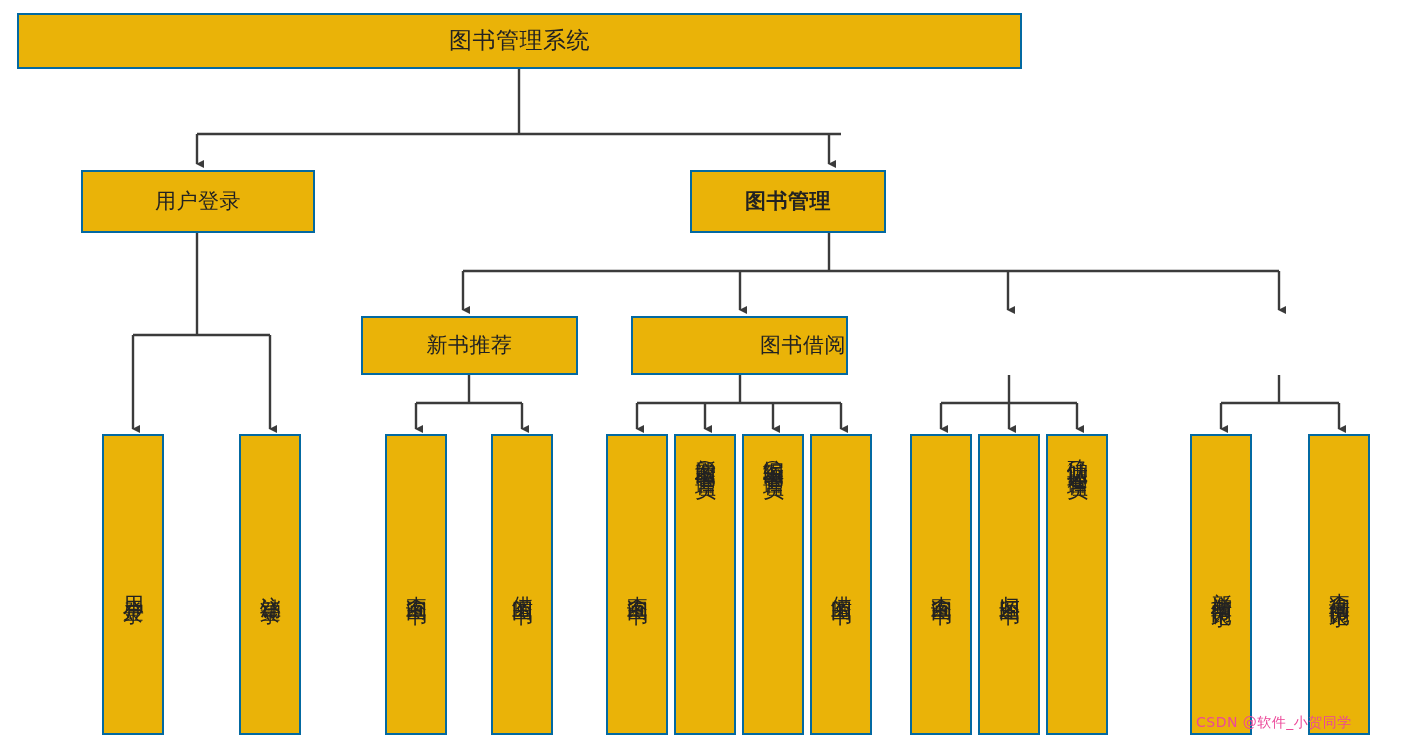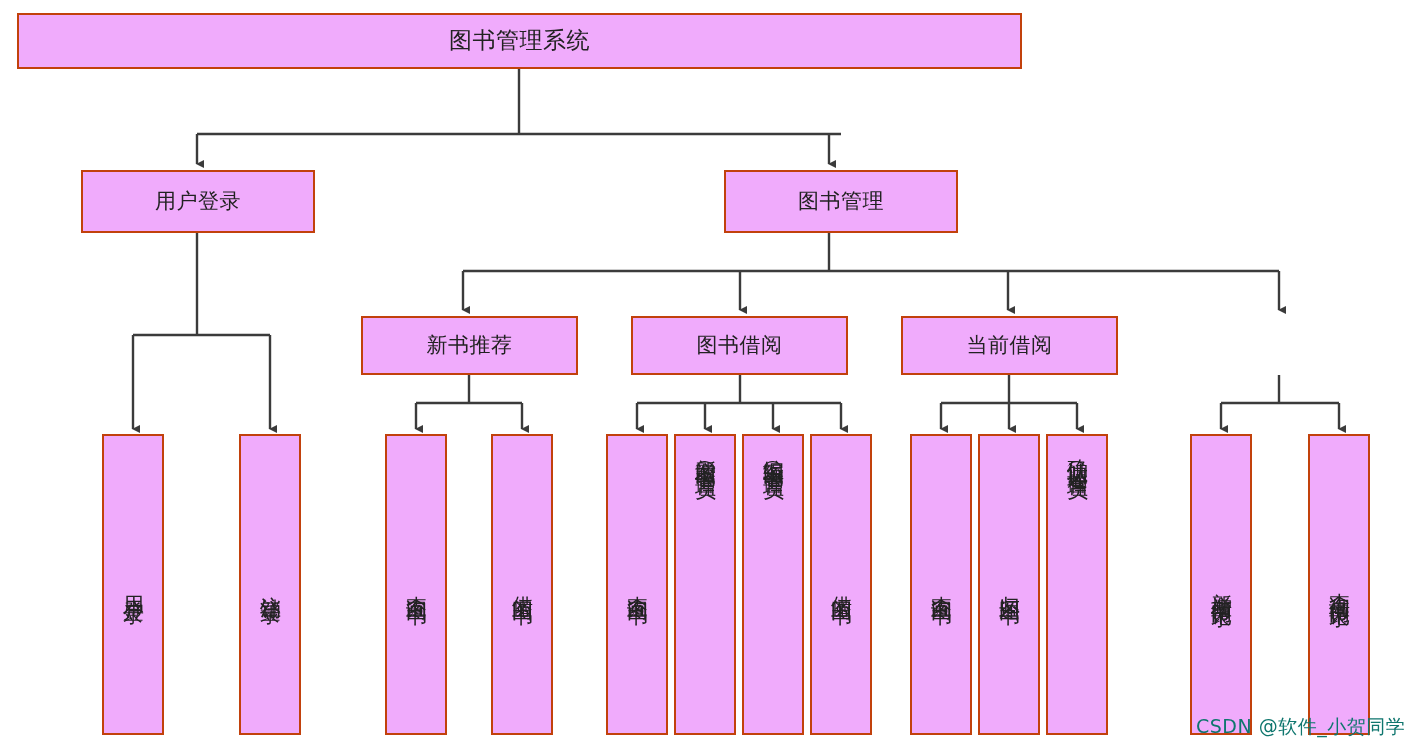--- a/index.html
+++ b/index.html
@@ -22,22 +22,22 @@
     position: absolute;
     left: 0;
     top: 0;
     width: 1405px;
     height: 747px;
     pointer-events: none;
   }
   .node {
     position: absolute;
     box-sizing: border-box;
-    background: #f0abfc;
-    border: 2px solid #c2410c;
+    background: #eab308;
+    border: 2px solid #0369a1;
     display: flex;
     align-items: center;
     justify-content: center;
     color: #222222;
     z-index: 2;
   }
   .node-label {
     display: block;
     text-align: center;
     line-height: 1.18;
@@ -68,22 +68,22 @@
     letter-spacing: 3px;
     line-height: 1;
     white-space: nowrap;
   }
   .leaf-center {
     align-items: center;
     padding-top: 0;
   }
   .watermark {
     position: absolute;
-    color: #0f766e;
-    font-size: 19px;
+    color: #ec4899;
+    font-size: 14px;
     letter-spacing: 0.5px;
     white-space: nowrap;
     z-index: 5;
     user-select: none;
   }
 </style>
 </head>
 <body>
 
 <div id="canvas">
@@ -139,35 +139,32 @@
   </svg>
 
   <div class="node lvl-root" style="left:17px; top:13px; width:1005px; height:56px;">
     <span class="node-label">图书管理系统</span>
   </div>
 
   <div class="node lvl-2" style="left:81px; top:170px; width:234px; height:63px;">
     <span class="node-label">用户登录</span>
   </div>
 
-  <div class="node lvl-2" style="left:724px; top:170px; width:234px; height:63px;">
+  <div class="node lvl-2" style="left:690px; top:170px; width:196px; height:63px;font-weight:bold;">
     <span class="node-label">图书管理</span>
   </div>
 
   <div class="node lvl-3" style="left:361px; top:316px; width:217px; height:59px;justify-content:center;">
     <span class="node-label">新书推荐</span>
   </div>
 
-  <div class="node lvl-3" style="left:631px; top:316px; width:217px; height:59px;">
+  <div class="node lvl-3" style="left:631px; top:316px; width:217px; height:59px;justify-content:flex-end;">
     <span class="node-label">图书借阅</span>
   </div>
 
-  <div class="node lvl-3" style="left:901px; top:316px; width:217px; height:59px;">
-    <span class="node-label">当前借阅</span>
-  </div>
 
 
   <div class="node lvl-leaf leaf-center" style="left:102px; top:434px; width:62px; height:301px;">
     <span class="node-label">用户登录</span>
   </div>
   <div class="node lvl-leaf leaf-center" style="left:239px; top:434px; width:62px; height:301px;">
     <span class="node-label">注销登录</span>
   </div>
 
   <div class="node lvl-leaf leaf-center" style="left:385px; top:434px; width:62px; height:301px;">

